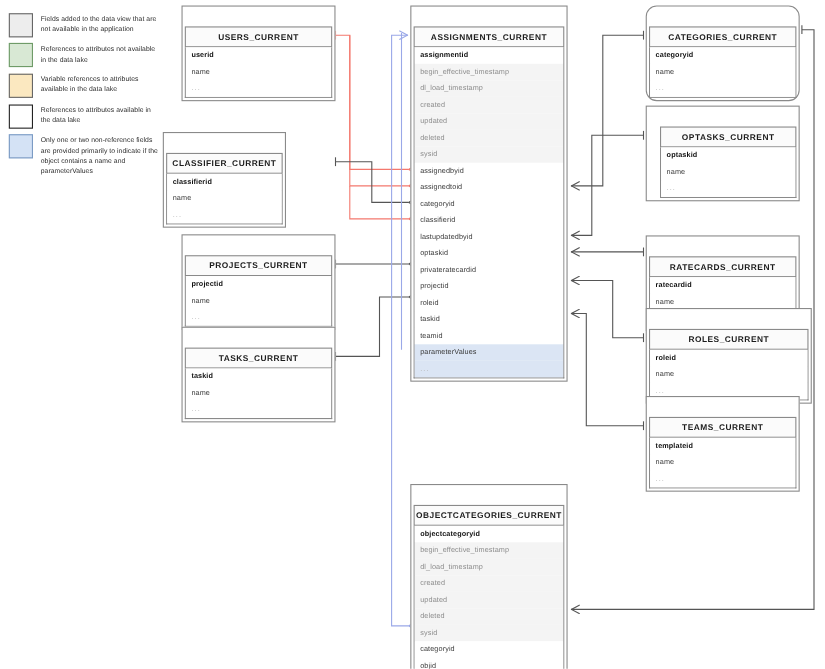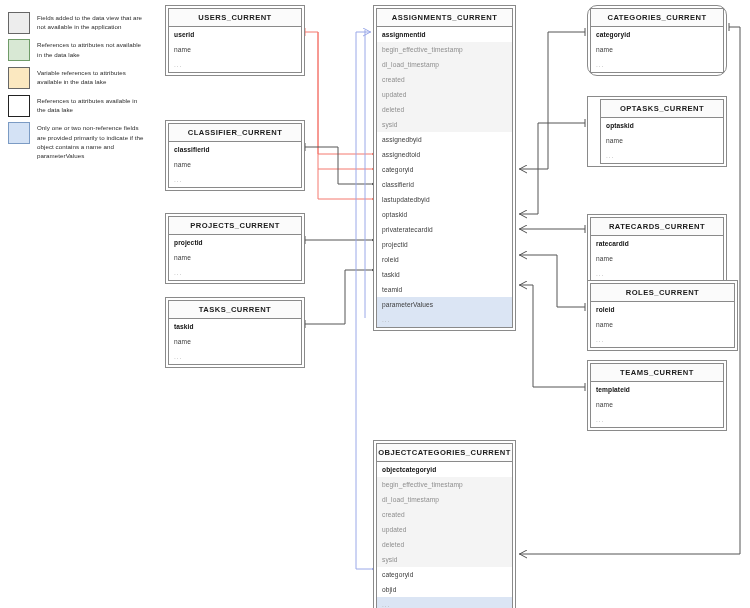--- a/index.html
+++ b/index.html
@@ -33,20 +33,21 @@
   }
   .entity-head {
     border: 1px solid #8a8a8a;
     background: #fbfbfb;
     text-align: center;
     font-size: 7.6px;
     font-weight: bold;
     letter-spacing: .45px;
     color: #1b1b1b;
     padding: 4px 0 4px 0;
+    margin-top: 16px;
   }
   .entity-body { border: 1px solid #8a8a8a; border-top: none; }
   .field {
     font-size: 6.6px;
     color: #3c3c3c;
     padding: 0 0 0 5px;
     display: flex;
     align-items: center;
     letter-spacing: .1px;
     background: #ffffff;
@@ -142,21 +143,21 @@
 
   <div id="entities">
       <div class="entity" style="left: 165px; top: 5px; width: 140px;">
         <div class="entity-head">USERS_CURRENT</div>
         <div class="entity-body">
           <div class="field pk">userid</div>
           <div class="field">name</div>
           <div class="field ellipsis">...</div>
         </div>
       </div>
-      <div class="entity" style="left: 165px; top: 120px; width: 140px;">
+      <div class="entity" style="left: 148px; top: 120px; width: 112px;">
         <div class="entity-head">CLASSIFIER_CURRENT</div>
         <div class="entity-body">
           <div class="field pk">classifierid</div>
           <div class="field">name</div>
           <div class="field ellipsis">...</div>
         </div>
       </div>
       <div class="entity" style="left: 165px; top: 213px; width: 140px;">
         <div class="entity-head">PROJECTS_CURRENT</div>
         <div class="entity-body">

